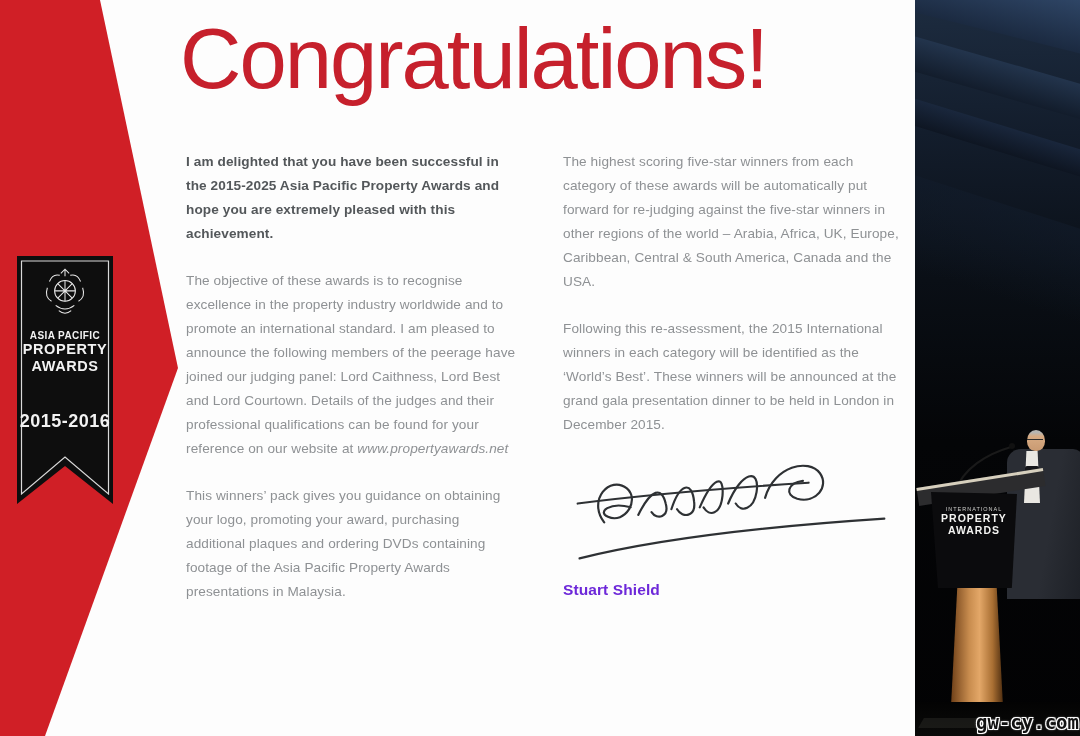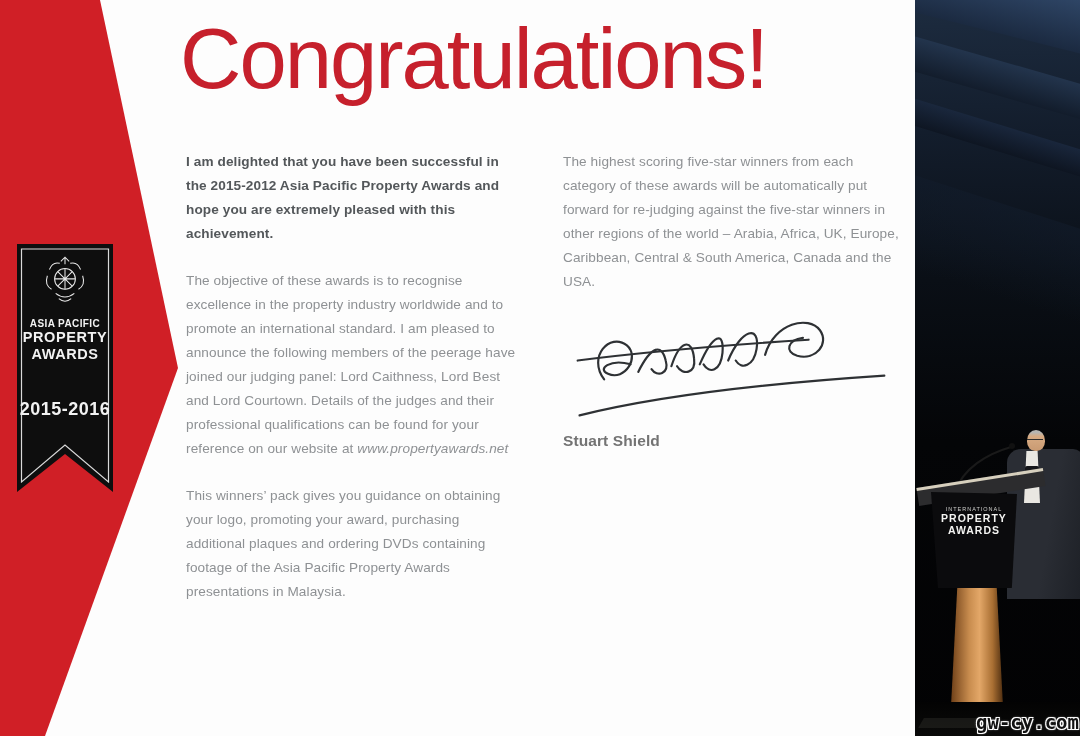--- a/index.html
+++ b/index.html
@@ -4,42 +4,42 @@
 <style>
   html,body{margin:0;padding:0;background:#ffffff;}
   .page{position:relative;width:1080px;height:736px;overflow:hidden;background:#fdfdfd;
         font-family:"Liberation Sans",sans-serif;}
 
   
   .red-shape{position:absolute;left:0;top:0;width:220px;height:736px;background:#d01f26;
              clip-path:polygon(0 0,100px 0,178px 368px,45px 736px,0 736px);}
 
   
-  .ribbon{position:absolute;left:17px;top:244px;width:96px;height:248px;}
+  .ribbon{position:absolute;left:17px;top:256px;width:96px;height:248px;}
   .ribbon svg.ribbon-bg{position:absolute;left:0;top:0;}
   .ribbon-content{position:absolute;left:0;top:0;width:96px;height:248px;text-align:center;color:#f2f2f2;}
   .crest{margin-top:10px;}
   .rb-small{font-size:10px;font-weight:700;letter-spacing:.4px;margin-top:4px;}
   .rb-big{font-size:14.5px;font-weight:700;letter-spacing:.6px;line-height:17px;}
   .rb-years{font-size:18px;font-weight:700;letter-spacing:.5px;margin-top:36px;}
 
   
   .heading{position:absolute;left:180px;top:10px;margin:0;color:#c6202c;
            font-size:85px;font-weight:400;letter-spacing:-2px;line-height:1.15;}
 
   
   .col{position:absolute;top:150px;font-size:13.6px;line-height:24px;color:#8e9194;letter-spacing:.1px;}
   .col p{margin:0 0 23px 0;}
   .col-left{left:186px;width:336px;}
   .col-right{left:563px;width:346px;}
   .lead{color:#53575a;font-weight:700;}
   .em{font-style:italic;}
 
   .signature{margin-top:8px;width:336px;height:106px;}
-  .sig-name{font-size:15.5px;font-weight:700;color:#737373;margin-top:6px;}
+  .sig-name{font-size:15.5px;font-weight:700;color:#6d28d9;margin-top:12px;}
   .sig-title{font-size:13px;font-style:italic;color:#8e9194;margin-top:3px;}
 
   
   .photo{position:absolute;left:915px;top:0;width:165px;height:736px;overflow:hidden;
          background:linear-gradient(180deg,#1d2c40 0%,#131d2c 18%,#0a0f16 38%,#040507 60%,#020203 100%);}
   .beam{position:absolute;opacity:.9;}
   .beam1{left:-30px;top:-20px;width:240px;height:54px;background:linear-gradient(180deg,#31496b,#1b2a41);transform:rotate(14deg);}
   .beam2{left:-40px;top:60px;width:240px;height:34px;background:linear-gradient(180deg,#24364f,#121c2b);transform:rotate(16deg);}
   .beam3{left:-20px;top:130px;width:240px;height:26px;background:linear-gradient(180deg,#1b2940,#0d1420);transform:rotate(17deg);opacity:.8;}
   .beam4{left:-20px;top:210px;width:240px;height:90px;background:linear-gradient(180deg,#121c2b,transparent);transform:rotate(18deg);opacity:.6;}
@@ -98,27 +98,28 @@
       <div class="rb-small">ASIA PACIFIC</div>
       <div class="rb-big">PROPERTY</div>
       <div class="rb-big">AWARDS</div>
       <div class="rb-years">2015-2016</div>
     </div>
   </div>
 
   <h1 class="heading">Congratulations!</h1>
 
   <div class="col col-left">
-    <p class="lead">I am delighted that you have been successful in the 2015-2012 Asia Pacific Property Awards and hope you are extremely pleased with this achievement.</p>
+    <p class="lead">I am delighted that you have been successful in the 2015-2025 Asia Pacific Property Awards and hope you are extremely pleased with this achievement.</p>
     <p><span>The objective of these awards is to recognise excellence in the property industry worldwide and to promote an international standard. I am pleased to announce the following members of the peerage have joined our judging panel: Lord Caithness, Lord Best and Lord Courtown. Details of the judges and their professional qualifications can be found for your reference on our website at </span><span class="em">www.propertyawards.net</span></p>
     <p>This winners’ pack gives you guidance on obtaining your logo, promoting your award, purchasing additional plaques and ordering DVDs containing footage of the Asia Pacific Property Awards presentations in Malaysia.</p>
   </div>
 
   <div class="col col-right">
     <p>The highest scoring five-star winners from each category of these awards will be automatically put forward for re-judging against the five-star winners in other regions of the world – Arabia, Africa, UK, Europe, Caribbean, Central &amp; South America, Canada and the USA.</p>
+    <p>Following this re-assessment, the 2015 International winners in each category will be identified as the ‘World’s Best’. These winners will be announced at the grand gala presentation dinner to be held in London in December 2015.</p>
 
     <div class="signature">
       <svg width="336" height="106" viewBox="0 0 340 112">
         <g stroke="#2e3134" stroke-width="2.3" fill="none" stroke-linecap="round">
           <path d="M8 46 C 70 38, 160 30, 252 24"></path>
           <path d="M36 66 C 18 42, 42 16, 60 30 C 74 42, 58 68, 40 60 C 28 55, 42 44, 64 50"></path>
           <path d="M72 58 C 86 30, 97 28, 101 46 C 105 60, 92 64, 86 55"></path>
           <path d="M107 52 C 116 24, 129 22, 131 44 C 133 60, 119 62, 113 52"></path>
           <path d="M137 50 C 151 18, 163 14, 161 38 C 159 58, 147 60, 141 50"></path>
           <path d="M167 46 C 181 12, 201 8, 197 34 C 194 52, 181 56, 175 46"></path>

